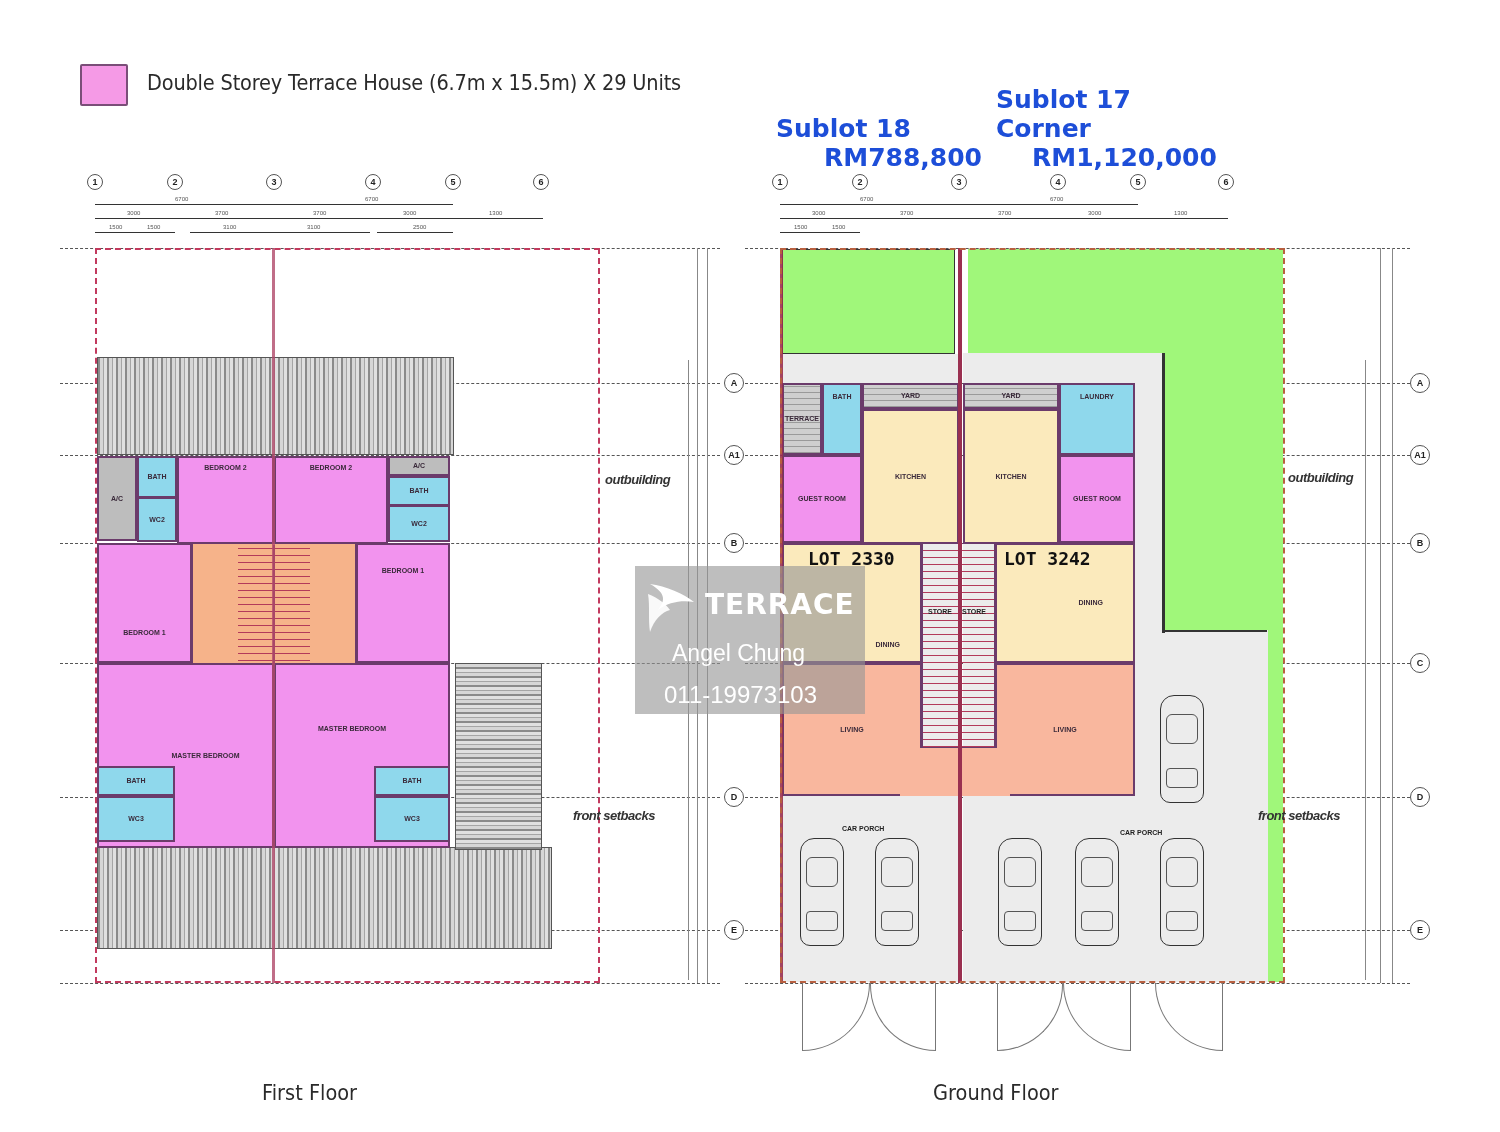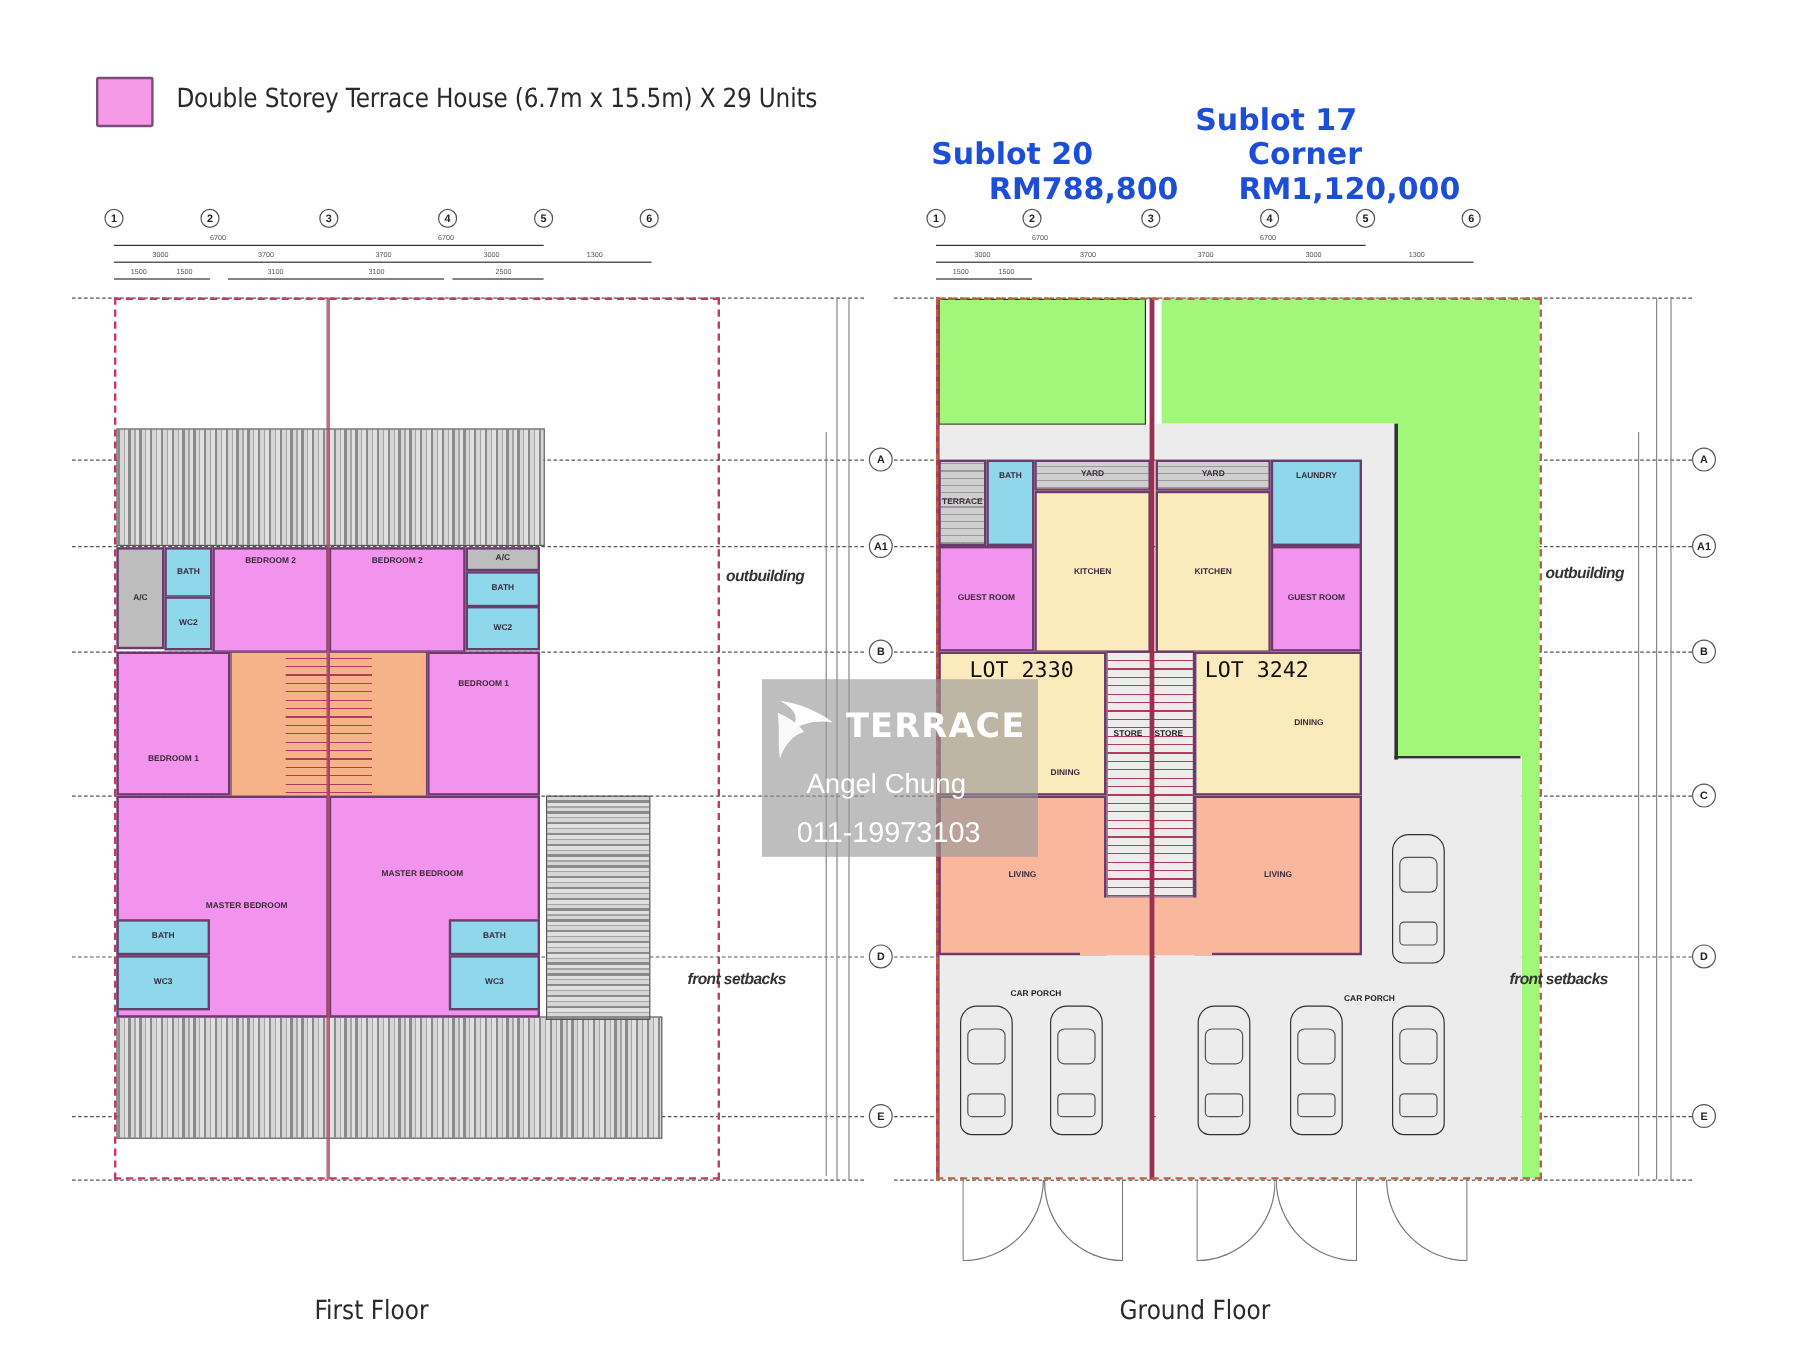--- a/index.html
+++ b/index.html
@@ -23,39 +23,39 @@
   .paved{background:#ececec;}
   .roof{background:repeating-linear-gradient(90deg,#8a8a8a 0 2px,#d6d6d6 2px 5px,#a5a5a5 5px 6px,#e0e0e0 6px 9px);border:1.5px solid #555;}
   .roofh{background:repeating-linear-gradient(0deg,#8a8a8a 0 2px,#d6d6d6 2px 5px,#a5a5a5 5px 6px,#e0e0e0 6px 9px);border:1.5px solid #555;}
   .stairs{background:repeating-linear-gradient(0deg,#b33a5a 0 1px,transparent 1px 7px);}
   .dashline-h{height:0;border-top:1.5px dashed #555;}
   .boundary{border:2.5px dashed #c23a5e;box-sizing:border-box;}
   .annot{font-style:italic;font-weight:bold;font-size:13px;color:#333;letter-spacing:-0.5px;}
   .car{position:absolute;width:44px;height:108px;border:1.5px solid #333;border-radius:14px 14px 10px 10px;box-sizing:border-box;background:transparent;}
   .car::before{content:"";position:absolute;left:5px;right:5px;top:18px;height:28px;border:1px solid #555;border-radius:6px;}
   .car::after{content:"";position:absolute;left:5px;right:5px;bottom:14px;height:18px;border:1px solid #555;border-radius:4px;}
-  .lot-label{font-family:"DejaVu Sans Mono",monospace;font-weight:normal;font-size:18px;color:#111;}
+  .lot-label{font-family:"DejaVu Sans Mono",monospace;font-weight:bold;font-size:18px;color:#111;}
   .watermark{left:635px;top:566px;width:230px;height:148px;background:rgba(150,150,150,0.62);}
   .wm-brand{left:705px;top:588px;color:#fff;font-size:28px;font-weight:bold;letter-spacing:1px;font-family:"DejaVu Sans",sans-serif;}
   .wm-name{left:672px;top:640px;color:#fff;font-size:23px;font-family:"Liberation Sans",sans-serif;}
   .wm-phone{left:664px;top:681px;color:#fff;font-size:24px;font-family:"Liberation Sans",sans-serif;}
   .gate{position:absolute;border:1.2px solid #777;border-top:none;box-sizing:border-box;}
   .dim{font-size:6px;color:#555;}
   .tick{position:absolute;height:0;border-top:1px solid #333;}
 </style>
 </head>
 <body>
 
 <div class="abs legend-swatch"></div>
 <div class="abs legend-text">Double Storey Terrace House (6.7m x 15.5m) X 29 Units</div>
 
-<div class="abs price" style="left:776px;top:114px;">Sublot 20</div>
+<div class="abs price" style="left:776px;top:114px;">Sublot 18</div>
 <div class="abs price" style="left:824px;top:143px;">RM788,800</div>
 <div class="abs price" style="left:996px;top:85px;">Sublot 17</div>
-<div class="abs price" style="left:996px;top:114px;margin-left:44px;">Corner</div>
+<div class="abs price" style="left:996px;top:114px;">Corner</div>
 <div class="abs price" style="left:1032px;top:143px;">RM1,120,000</div>
 
 <div class="abs" style="left:0;top:0;width:740px;height:1132px;">
 
   <div class="abs gridbub" style="left:87px;top:174px;">1</div>
   <div class="abs gridbub" style="left:167px;top:174px;">2</div>
   <div class="abs gridbub" style="left:266px;top:174px;">3</div>
   <div class="abs gridbub" style="left:365px;top:174px;">4</div>
   <div class="abs gridbub" style="left:445px;top:174px;">5</div>
   <div class="abs gridbub" style="left:533px;top:174px;">6</div>

